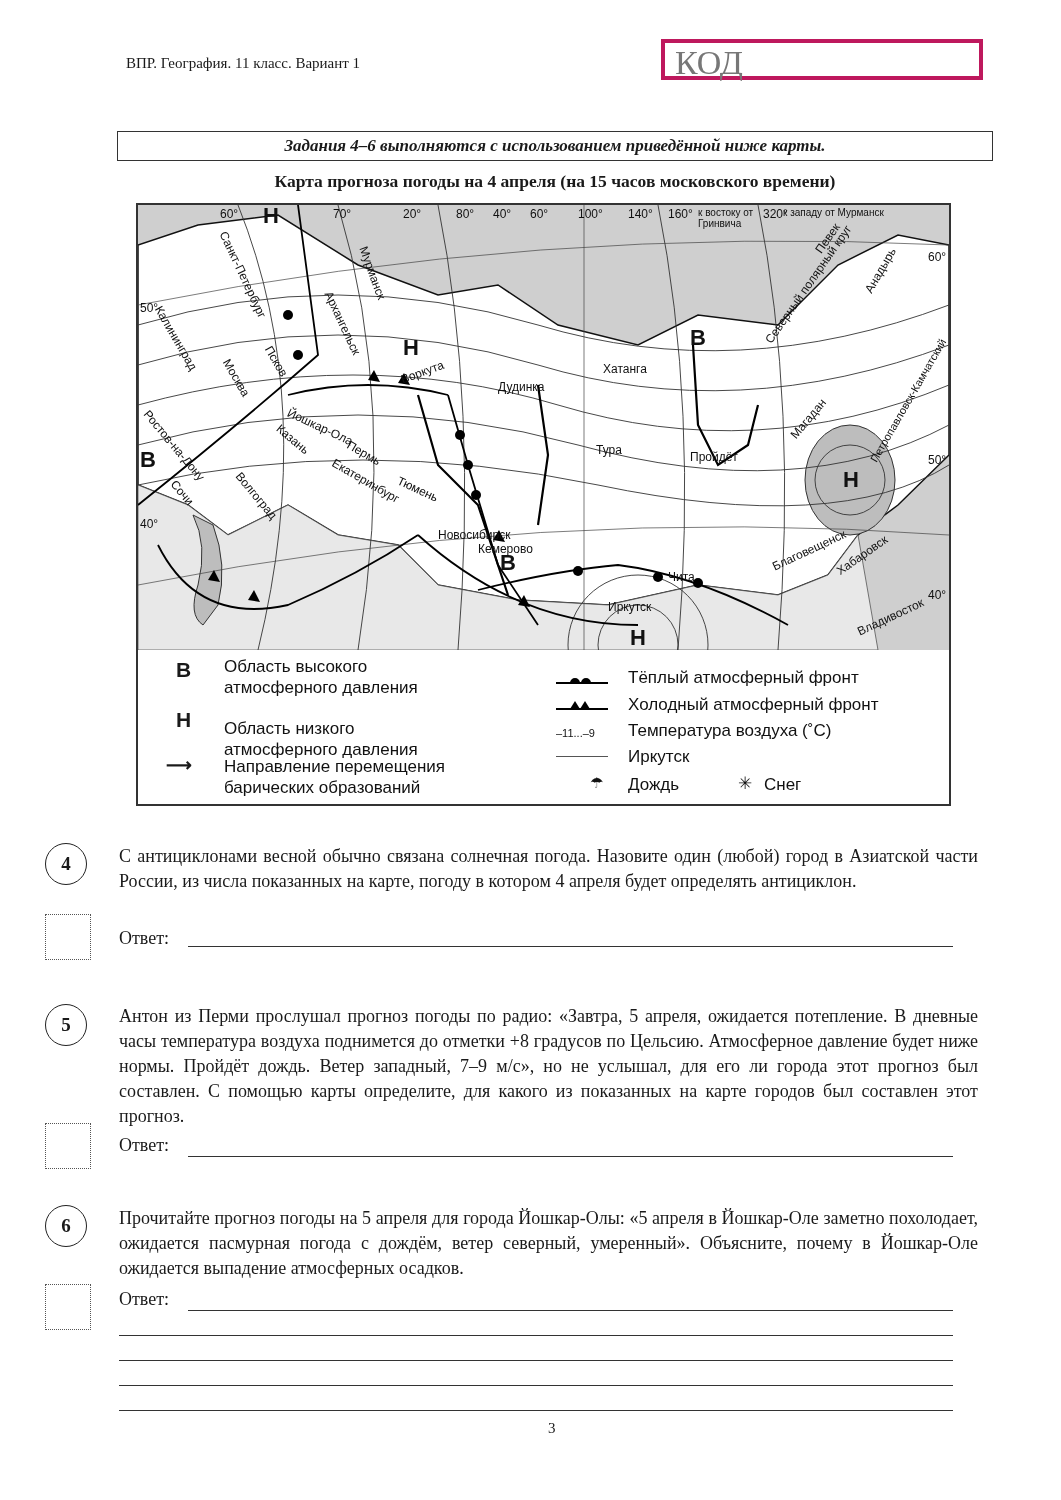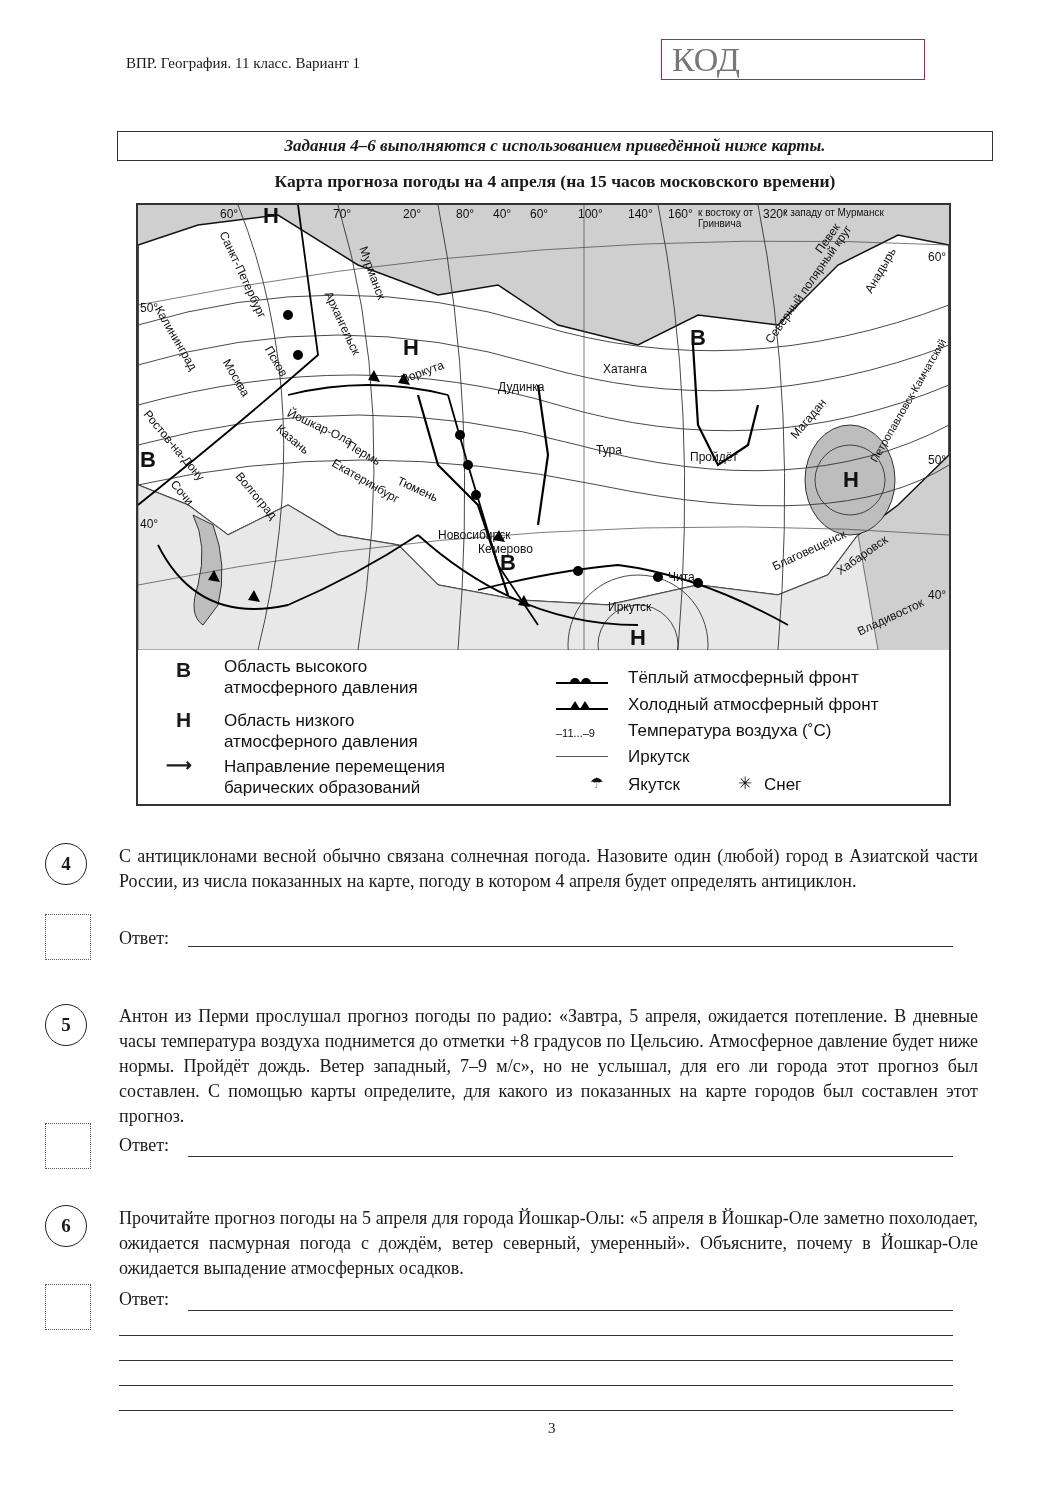--- a/index.html
+++ b/index.html
@@ -1,20 +1,20 @@
 <!DOCTYPE html>
 <html><head>
 <meta charset="utf-8">
 <style>
   html, body { margin: 0; padding: 0; background: #ffffff; }
   body { width: 1061px; height: 1500px; position: relative; overflow: hidden;
          font-family: "Liberation Serif", serif; color: #1a1a1a; }
   .hdr { position: absolute; left: 126px; top: 55px; font-size: 15px; }
-  .kod { position: absolute; left: 661px; top: 39px; width: 264px; height: 41px;
-         border: 1px solid #be185d; box-sizing: border-box; }
+  .kod { position: absolute; left: 661px; top: 39px; width: 322px; height: 41px;
+         border: 4px solid #be185d; box-sizing: border-box; }
   .kod span { position: absolute; left: 10px; top: 1px; font-size: 34px; color: #777; }
   .banner { position: absolute; left: 117px; top: 131px; width: 876px; height: 30px;
             border: 1px solid #333; box-sizing: border-box; text-align: center;
             font-style: italic; font-weight: bold; font-size: 17px; line-height: 28px; }
   .maptitle { position: absolute; left: 0; top: 171px; width: 1110px; text-align: center;
               font-weight: bold; font-size: 17.5px; }
   .mapframe { position: absolute; left: 136px; top: 203px; width: 815px; height: 603px;
               border: 2px solid #333; box-sizing: border-box; background: #fff; overflow: hidden; }
   .mapframe svg { position: absolute; left: 0; top: 0; }
   .maplabel { position: absolute; font-family: "Liberation Sans", sans-serif; font-size: 12px;
@@ -169,41 +169,41 @@
   <span class="maplabel" style="left:655px;top:225px;transform:rotate(-50deg);transform-origin:left">Магадан</span>
   <span class="maplabel" style="left:735px;top:250px;transform:rotate(-60deg);transform-origin:left;font-size:11px">Петропавловск-Камчатский</span>
   <span class="maplabel" style="left:635px;top:355px;transform:rotate(-25deg);transform-origin:left">Благовещенск</span>
   <span class="maplabel" style="left:700px;top:360px;transform:rotate(-35deg);transform-origin:left">Хабаровск</span>
   <span class="maplabel" style="left:720px;top:420px;transform:rotate(-25deg);transform-origin:left">Владивосток</span>
 
   <div class="legend">
     <span class="leg-sym" style="left:38px;top:8px">В</span>
     <span class="leg-item" style="left:86px;top:6px;width:230px">Область высокого атмосферного давления</span>
     <span class="leg-sym" style="left:38px;top:58px">Н</span>
-    <span class="leg-item" style="left:86px;top:60px;width:230px">Область низкого атмосферного давления</span>
+    <span class="leg-item" style="left:86px;top:68px;width:230px">Область низкого атмосферного давления</span>
     <span class="leg-sym" style="left:28px;top:104px;font-size:18px">⟶</span>
     <span class="leg-item" style="left:86px;top:106px;width:270px">Направление перемещения барических образований</span>
 
     <svg style="position:absolute;left:418px;top:22px" width="52" height="14">
       <line x1="0" y1="11" x2="52" y2="11" stroke="#000" stroke-width="2"></line>
       <path d="M14,11 A5,5 0 0 1 24,11 Z M25,11 A5,5 0 0 1 35,11 Z" fill="#000"></path>
     </svg>
     <span class="leg-item" style="left:490px;top:17px">Тёплый атмосферный фронт</span>
     <svg style="position:absolute;left:418px;top:48px" width="52" height="14">
       <line x1="0" y1="11" x2="52" y2="11" stroke="#000" stroke-width="2"></line>
       <polygon points="14,11 19,3 24,11" fill="#000"></polygon>
         <polygon points="24,11 29,3 34,11" fill="#000"></polygon>
     </svg>
     <span class="leg-item" style="left:490px;top:44px">Холодный атмосферный фронт</span>
     <span class="leg-item" style="left:418px;top:73px;font-size:11px">–11...–9</span>
     <span class="leg-item" style="left:490px;top:70px">Температура воздуха (˚С)</span>
     <div style="position:absolute;left:418px;top:106px;width:52px;border-top:1px solid #555"></div>
     <span class="leg-item" style="left:490px;top:96px">Иркутск</span>
     <span class="leg-item" style="left:452px;top:122px;font-size:15px">☂</span>
-    <span class="leg-item" style="left:490px;top:124px">Якутск</span>
+    <span class="leg-item" style="left:490px;top:124px">Дождь</span>
     <span class="leg-item" style="left:600px;top:123px">✳</span>
     <span class="leg-item" style="left:626px;top:124px">Снег</span>
   </div>
 </div>
 
 <div class="task-num" style="top:843px">4</div>
 <div class="score-box" style="top:914px"></div>
 <div class="task-text" style="top:844px">С антициклонами весной обычно связана солнечная погода. Назовите один (любой) город в Азиатской части России, из числа показанных на карте, погоду в котором 4 апреля будет определять антициклон.</div>
 <div class="answer-label" style="top:928px">Ответ:</div>
 <div class="answer-line" style="left:188px;top:946px;width:765px"></div>

